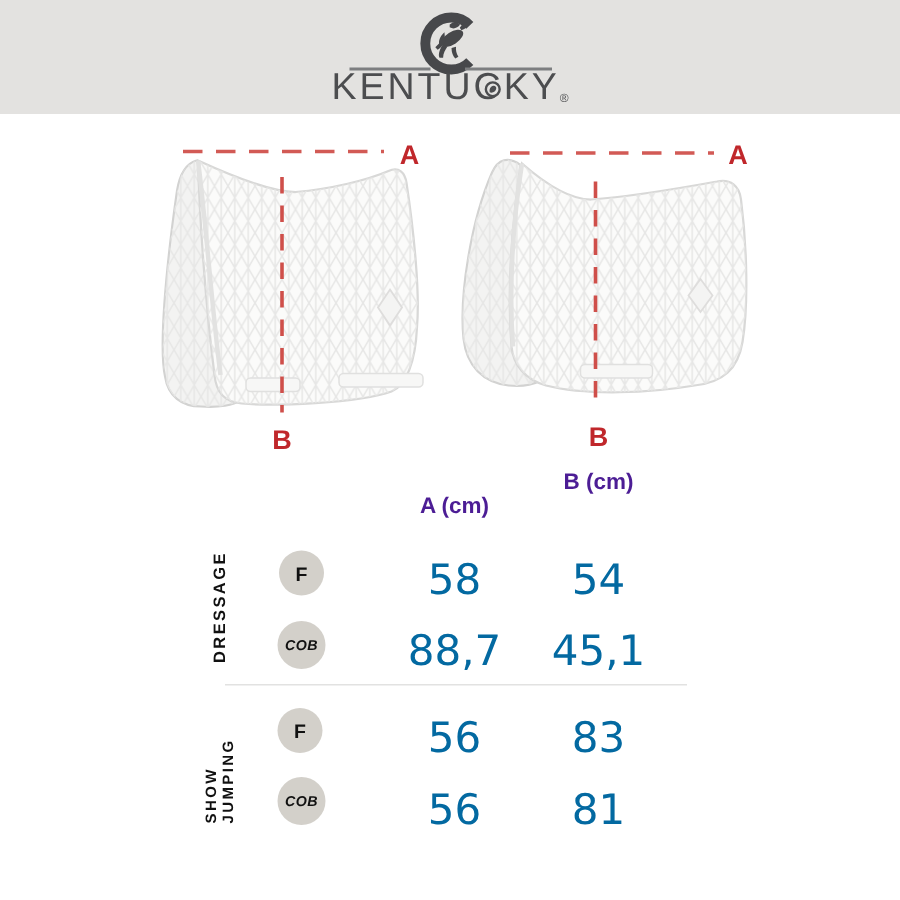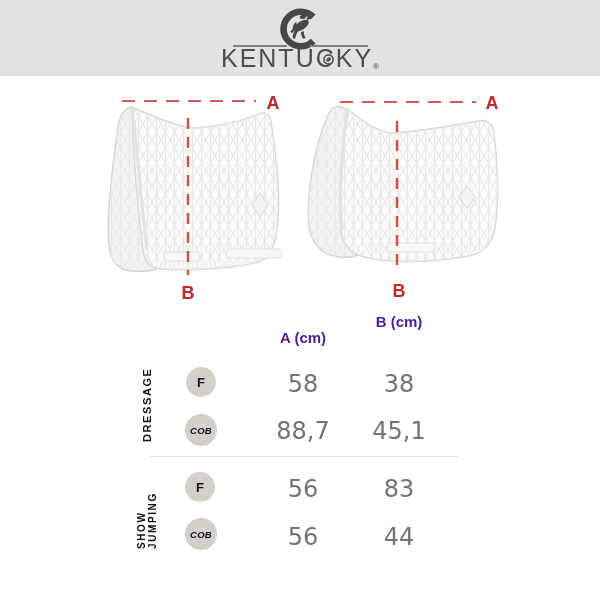--- a/index.html
+++ b/index.html
@@ -19,22 +19,22 @@
   }
   .reg{font-size:8px;letter-spacing:0;vertical-align:-2px;}
   .c-mini{position:absolute;left:322px;top:53px;width:13px;height:13px;}
   
   .pad-svg{position:absolute;}
   .pad-svg.left{left:80px;top:85px;}
   .pad-svg.right{left:295px;top:85px;}
   
   .cell{position:absolute;text-align:center;}
   .col-head{width:90px;font-weight:700;font-size:15px;color:#4c1d95;}
-  .val{width:90px;font-size:24px;font-family:"DejaVu Sans","Liberation Sans",sans-serif;
-       font-weight:400;color:#737373;}
+  .val{width:90px;font-size:28px;font-family:"DejaVu Sans","Liberation Sans",sans-serif;
+       font-weight:400;color:#0369a1;}
   .v-label{
     position:absolute;display:flex;align-items:center;justify-content:center;
     writing-mode:vertical-rl;transform:rotate(180deg);
     font-size:11px;font-weight:700;letter-spacing:1.6px;color:#111;width:16px;
   }
   .badge{
     position:absolute;border-radius:50%;background:#d3d0ca;color:#111;
     display:flex;align-items:center;justify-content:center;font-weight:700;
   }
   .badge.f{width:30px;height:30px;font-size:13px;}
@@ -145,21 +145,21 @@
 
     <div class="cell col-head" style="left:258px;top:329px;">A (cm)</div>
     <div class="cell col-head" style="left:354px;top:313px;">B (cm)</div>
 
     <div class="v-label" style="left:139px;top:372px;height:66px;">DRESSAGE</div>
 
     <div class="badge f" style="left:186px;top:367px;">
         <span>F</span>
       </div>
     <div class="cell val" style="left:258px;top:370px;">58</div>
-    <div class="cell val" style="left:354px;top:370px;">38</div>
+    <div class="cell val" style="left:354px;top:370px;">54</div>
 
     <div class="badge cob" style="left:185px;top:414px;">
         <span>COB</span>
       </div>
     <div class="cell val" style="left:258px;top:417px;">88,7</div>
     <div class="cell val" style="left:354px;top:417px;">45,1</div>
 
     <div class="divider" style="top:456px;"></div>
 
     <div class="v-label" style="left:139px;top:469px;height:80px;font-size:10px;">SHOW JUMPING</div>
@@ -167,16 +167,16 @@
     <div class="badge f" style="left:185px;top:472px;">
         <span>F</span>
       </div>
     <div class="cell val" style="left:258px;top:475px;">56</div>
     <div class="cell val" style="left:354px;top:475px;">83</div>
 
     <div class="badge cob" style="left:185px;top:518px;">
         <span>COB</span>
       </div>
     <div class="cell val" style="left:258px;top:523px;">56</div>
-    <div class="cell val" style="left:354px;top:523px;">44</div>
+    <div class="cell val" style="left:354px;top:523px;">81</div>
   </div>
 
 </div>
 
 </body></html>

